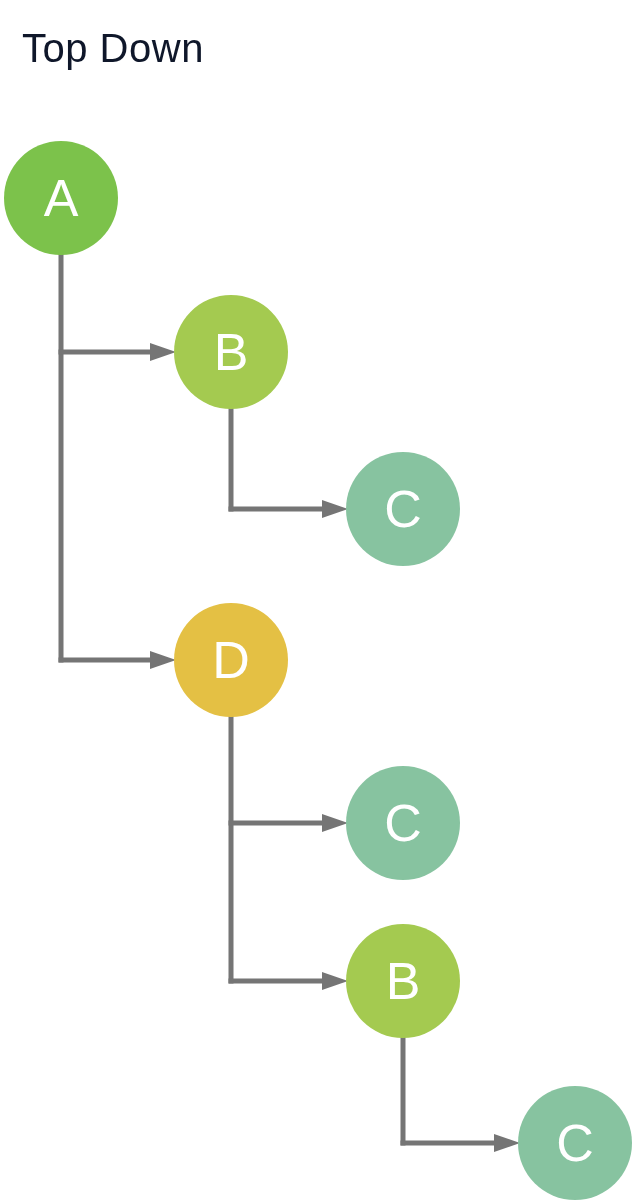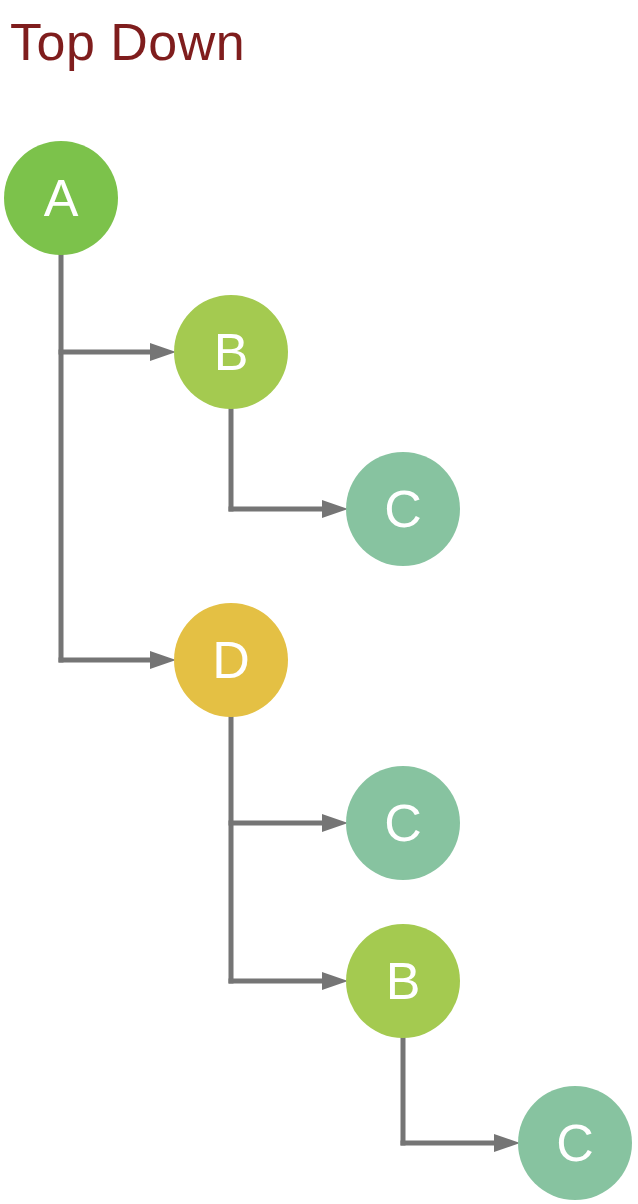--- a/index.html
+++ b/index.html
@@ -11,26 +11,26 @@
     width: 638px;
     height: 1204px;
     position: relative;
     overflow: hidden;
     font-family: "Liberation Sans", sans-serif;
   }
   .page-title {
     position: absolute;
     left: 10px;
     top: 14px;
-    margin: 0;
-    font-size: 52px;
+    margin: 12px;
+    font-size: 40px;
     font-weight: 300;
     letter-spacing: 0.5px;
     line-height: 1.1;
-    color: #7f1d1d;
+    color: #0f172a;
     white-space: nowrap;
   }
   .diagram-canvas {
     position: absolute;
     left: 0;
     top: 0;
     width: 638px;
     height: 1204px;
   }
   .node-label-text {

